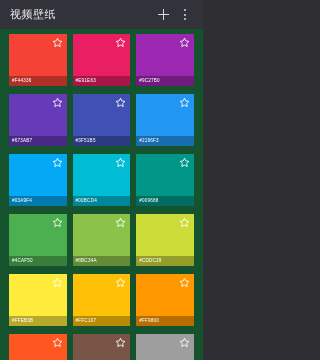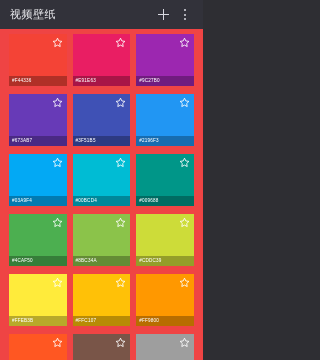--- a/index.html
+++ b/index.html
@@ -128,21 +128,21 @@
     color: #ffffff;
     box-sizing: border-box;
     white-space: nowrap;
     overflow: hidden;
     font-family: "Liberation Sans", "DejaVu Sans", sans-serif;
   }
 </style>
 </head>
 <body style="background: rgb(46, 46, 51);">
 
-<div id="app" style="background: #ef4444;">
+<div id="app" style="background: #14532d;">
 
   <div id="header" style="background: rgb(50, 50, 58);">
     <div id="app-title" style="color: rgb(232, 232, 236);">视频壁纸</div>
     <div class="header-action">
       <span class="plus-glyph"></span>
     </div>
     <div class="header-action">
       <span class="dots-glyph">
         <span></span>
           <span></span>

